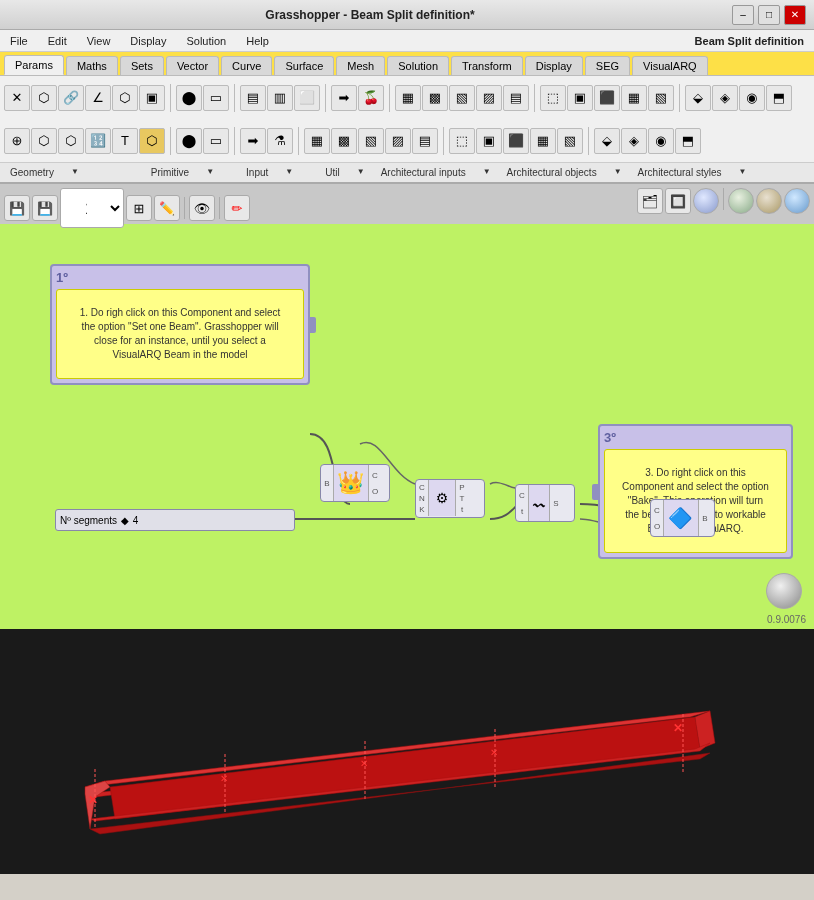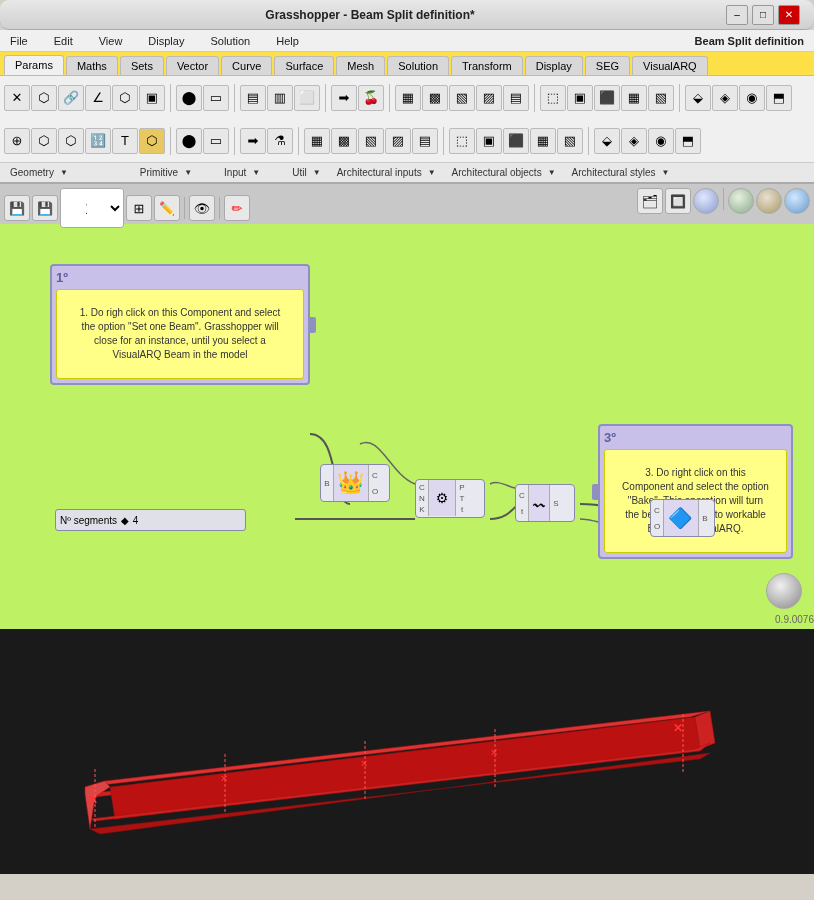--- a/index.html
+++ b/index.html
@@ -2,31 +2,31 @@
 <html><head>
   <meta charset="utf-8">
   <style>
     * { margin: 0; padding: 0; box-sizing: border-box; }
     body { width: 814px; height: 900px; overflow: hidden; font-family: Arial, sans-serif; font-size: 11px; background: #d4d0c8; }
 
     
     #titlebar {
       width: 100%; height: 30px; background: linear-gradient(to bottom, #e8e8e8, #d0d0d0);
       display: flex; align-items: center; 
-      border-bottom: 1px solid #aaa; padding: 0 14px; border-radius: 9px;
+      border-bottom: 1px solid #aaa; padding: 0 8px;
     }
     #titlebar .win-buttons { display: flex; gap: 4px; }
     .win-btn { width: 22px; height: 20px; border: 1px solid #999; border-radius: 2px; cursor: pointer; display: flex; align-items: center; justify-content: center; font-size: 10px; background: #e0e0e0; }
     .win-btn.close { background: #cc0000; color: white; }
 
     
     #menubar {
       width: 100%; height: 22px; background: #f0f0f0;
       display: flex; align-items: center; padding: 0 4px;
-      border-bottom: 1px solid #ccc; gap: 14px;
+      border-bottom: 1px solid #ccc; gap: 8px;
     }
     .menu-item { font-size: 11px; color: #222; cursor: pointer; padding: 2px 6px; }
     .menu-right { margin-left: auto; font-size: 11px; color: #222; padding: 2px 6px; font-weight: bold; }
 
     
     #tabbar {
       width: 100%; height: 24px; background: #fde047;
       display: flex; align-items: flex-end; padding: 0 4px;
       border-bottom: 1px solid #bbb;
     }
@@ -50,21 +50,21 @@
       justify-content: center; font-size: 13px;
     }
 
     
     .section-labels {
       display: flex; align-items: center; height: 20px;
       border-top: 1px solid #ccc; background: #e8e8e8; padding: 0 4px;
       font-size: 10px; color: #333;
     }
     .section-label {
-      display: flex; align-items: center; gap: 6px; padding: 0 6px; cursor: pointer;
+      display: flex; gap: 17px; padding: 0 6px; cursor: pointer;
     }
     .section-label .arrow { font-size: 8px; }
 
     
     #main-area {
       width: 100%; height: 445px; background: #c8c8c8;
       position: relative; overflow: hidden;
     }
 
     
@@ -144,21 +144,21 @@
     }
 
     
     #wire-svg {
       position: absolute; top: 0; left: 0; width: 100%; height: 100%;
       pointer-events: none;
     }
 
     
     #version-label {
-      position: absolute; bottom: 4px; right: 0;
+      position: absolute; bottom: 4px; right: 8px;
       font-size: 10px; color: #666;
     }
 
     
     #nav-sphere {
       position: absolute; bottom: 20px; right: 12px;
       width: 36px; height: 36px; border-radius: 50%;
       background: radial-gradient(circle at 40% 35%, #f0f0f0, #888);
       border: 1px solid #aaa;
     }
@@ -420,21 +420,21 @@
           <div class="gh-port">B</div>
         </div>
         <div class="gh-icon" style="font-size:22px;">👑</div>
         <div class="gh-port-col">
           <div class="gh-port">C</div>
           <div class="gh-port">O</div>
         </div>
       </div>
     </div>
 
-    <div class="gh-param" style="left:55px;top:285px;width:191px;">
+    <div class="gh-param" style="left:55px;top:285px;width:240px;">
       <span>Nº segments</span>
       <span>◆</span>
       <span>4</span>
     </div>
 
 
     <div class="gh-node" style="left:415px;top:255px;width:70px;">
       <div class="gh-node-inner">
         <div class="gh-port-col">
           <div class="gh-port">C</div>

